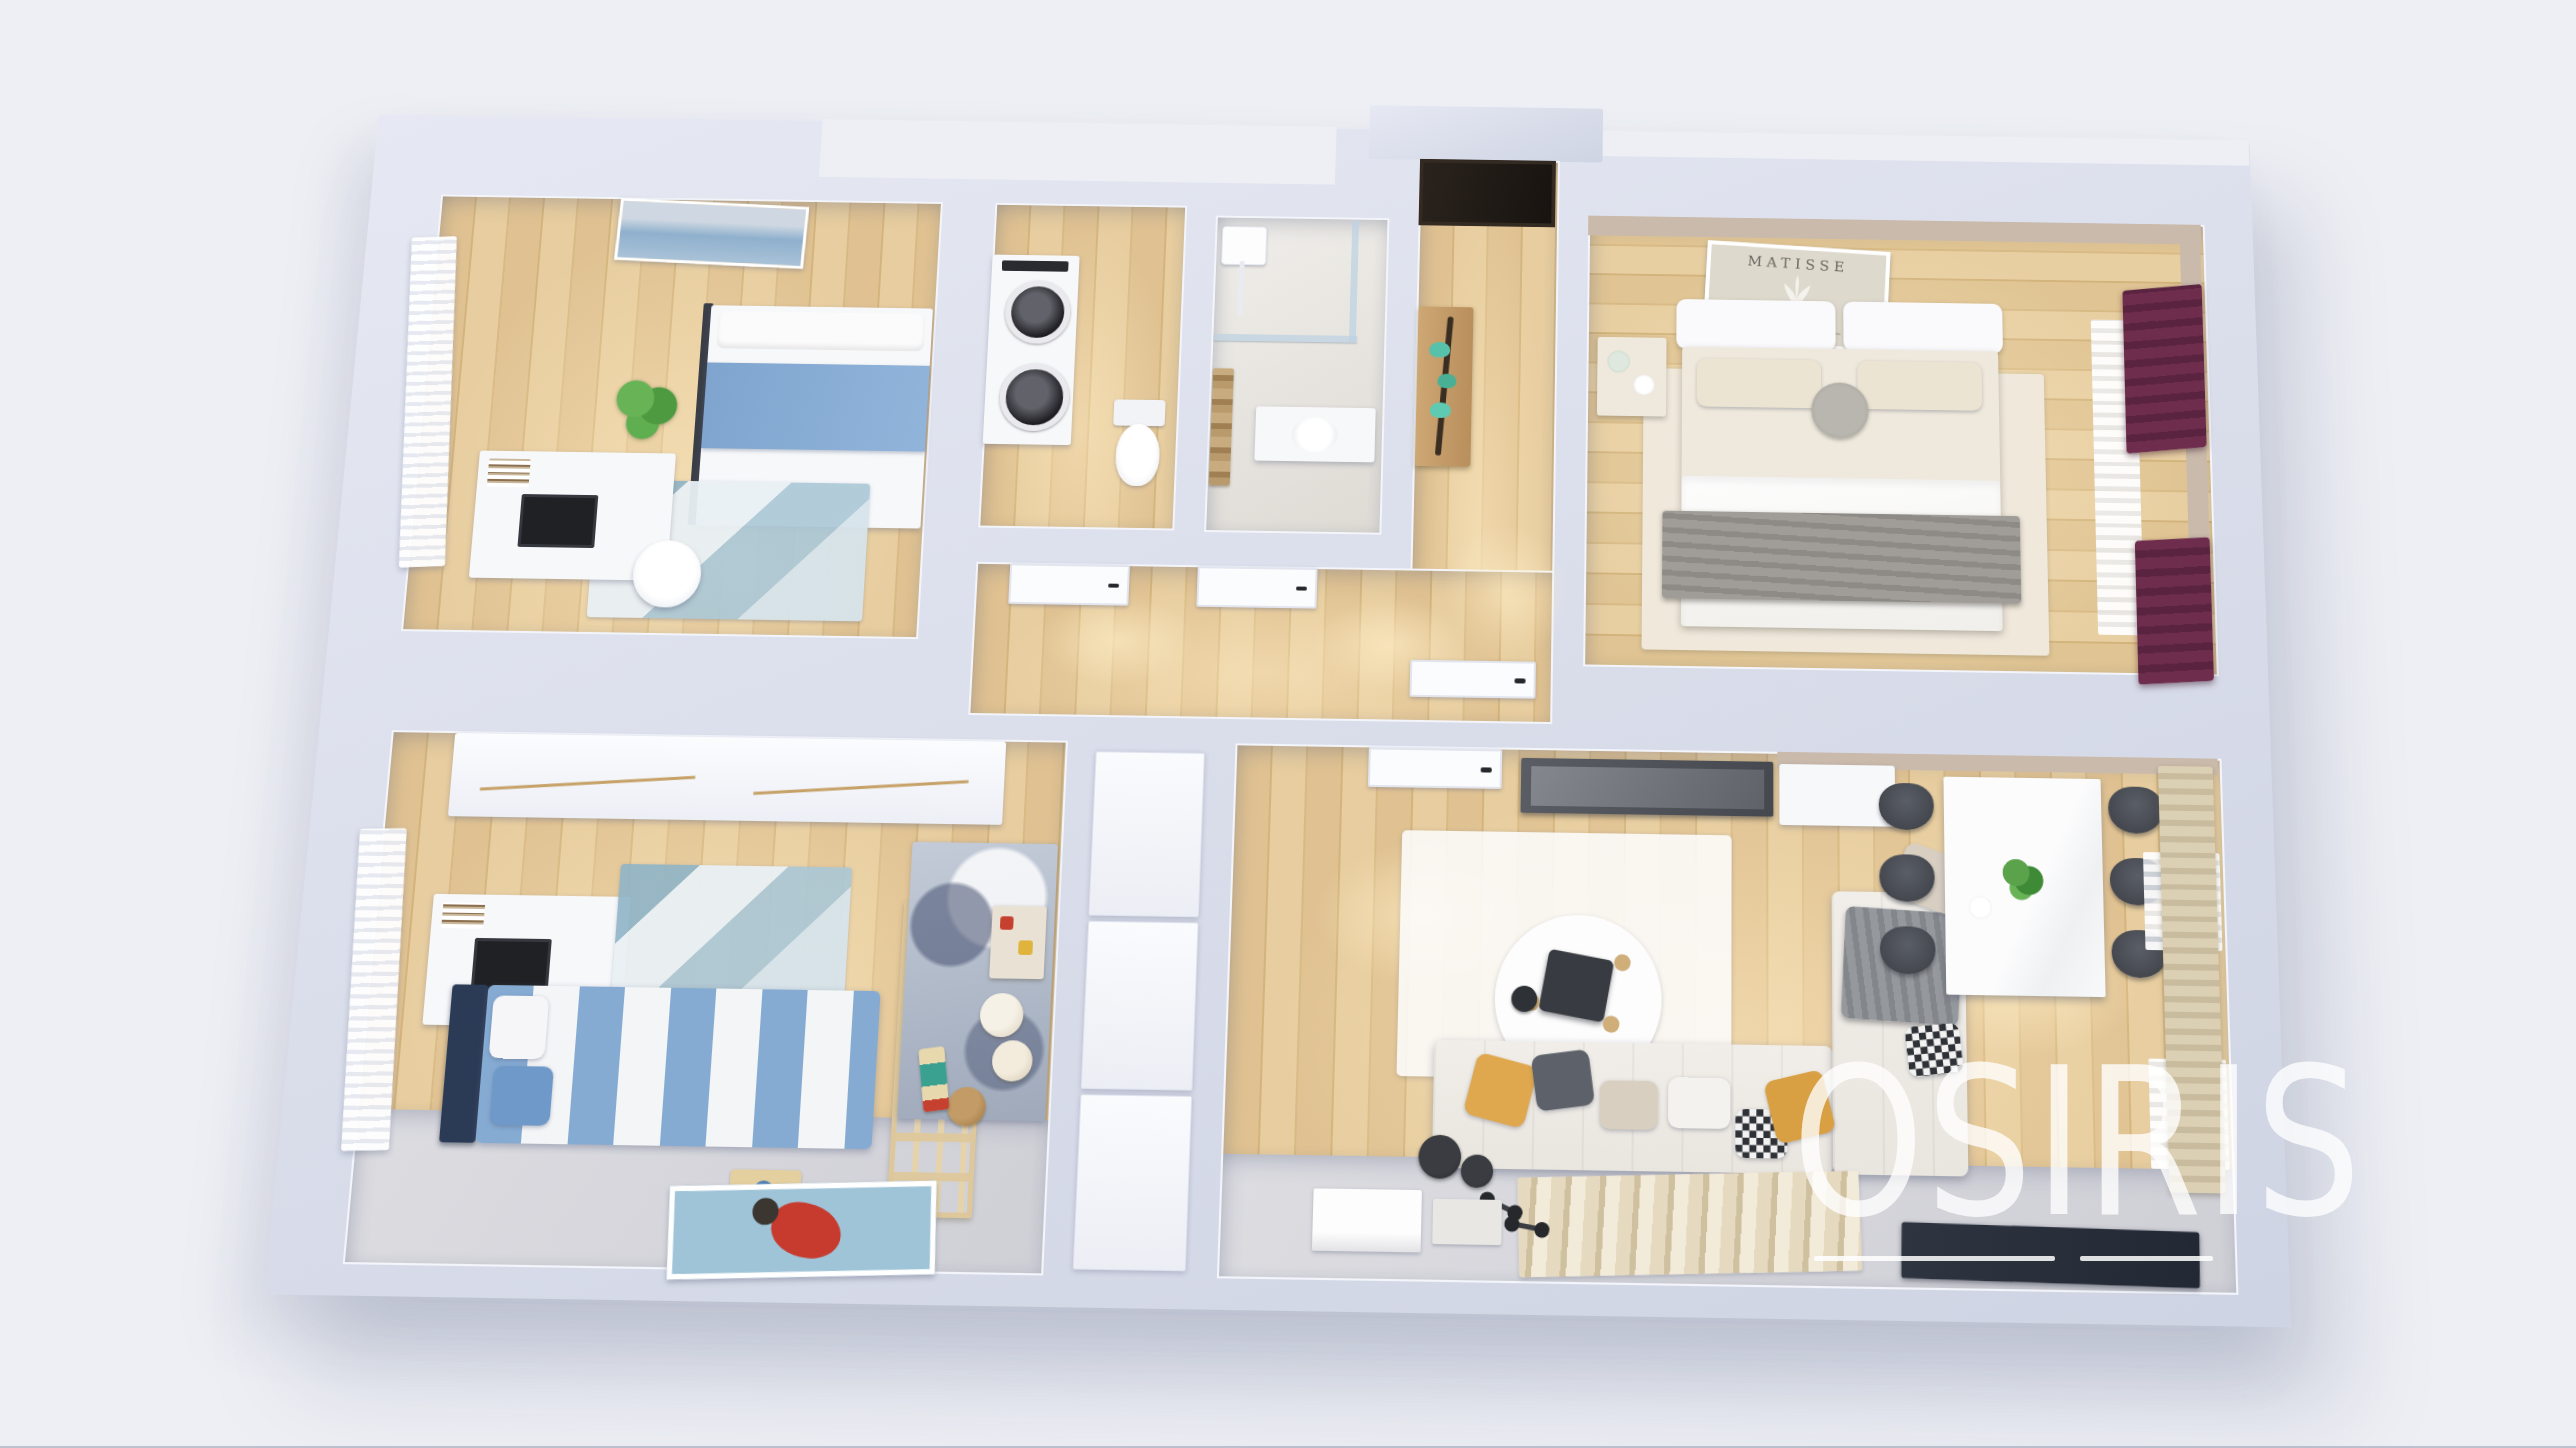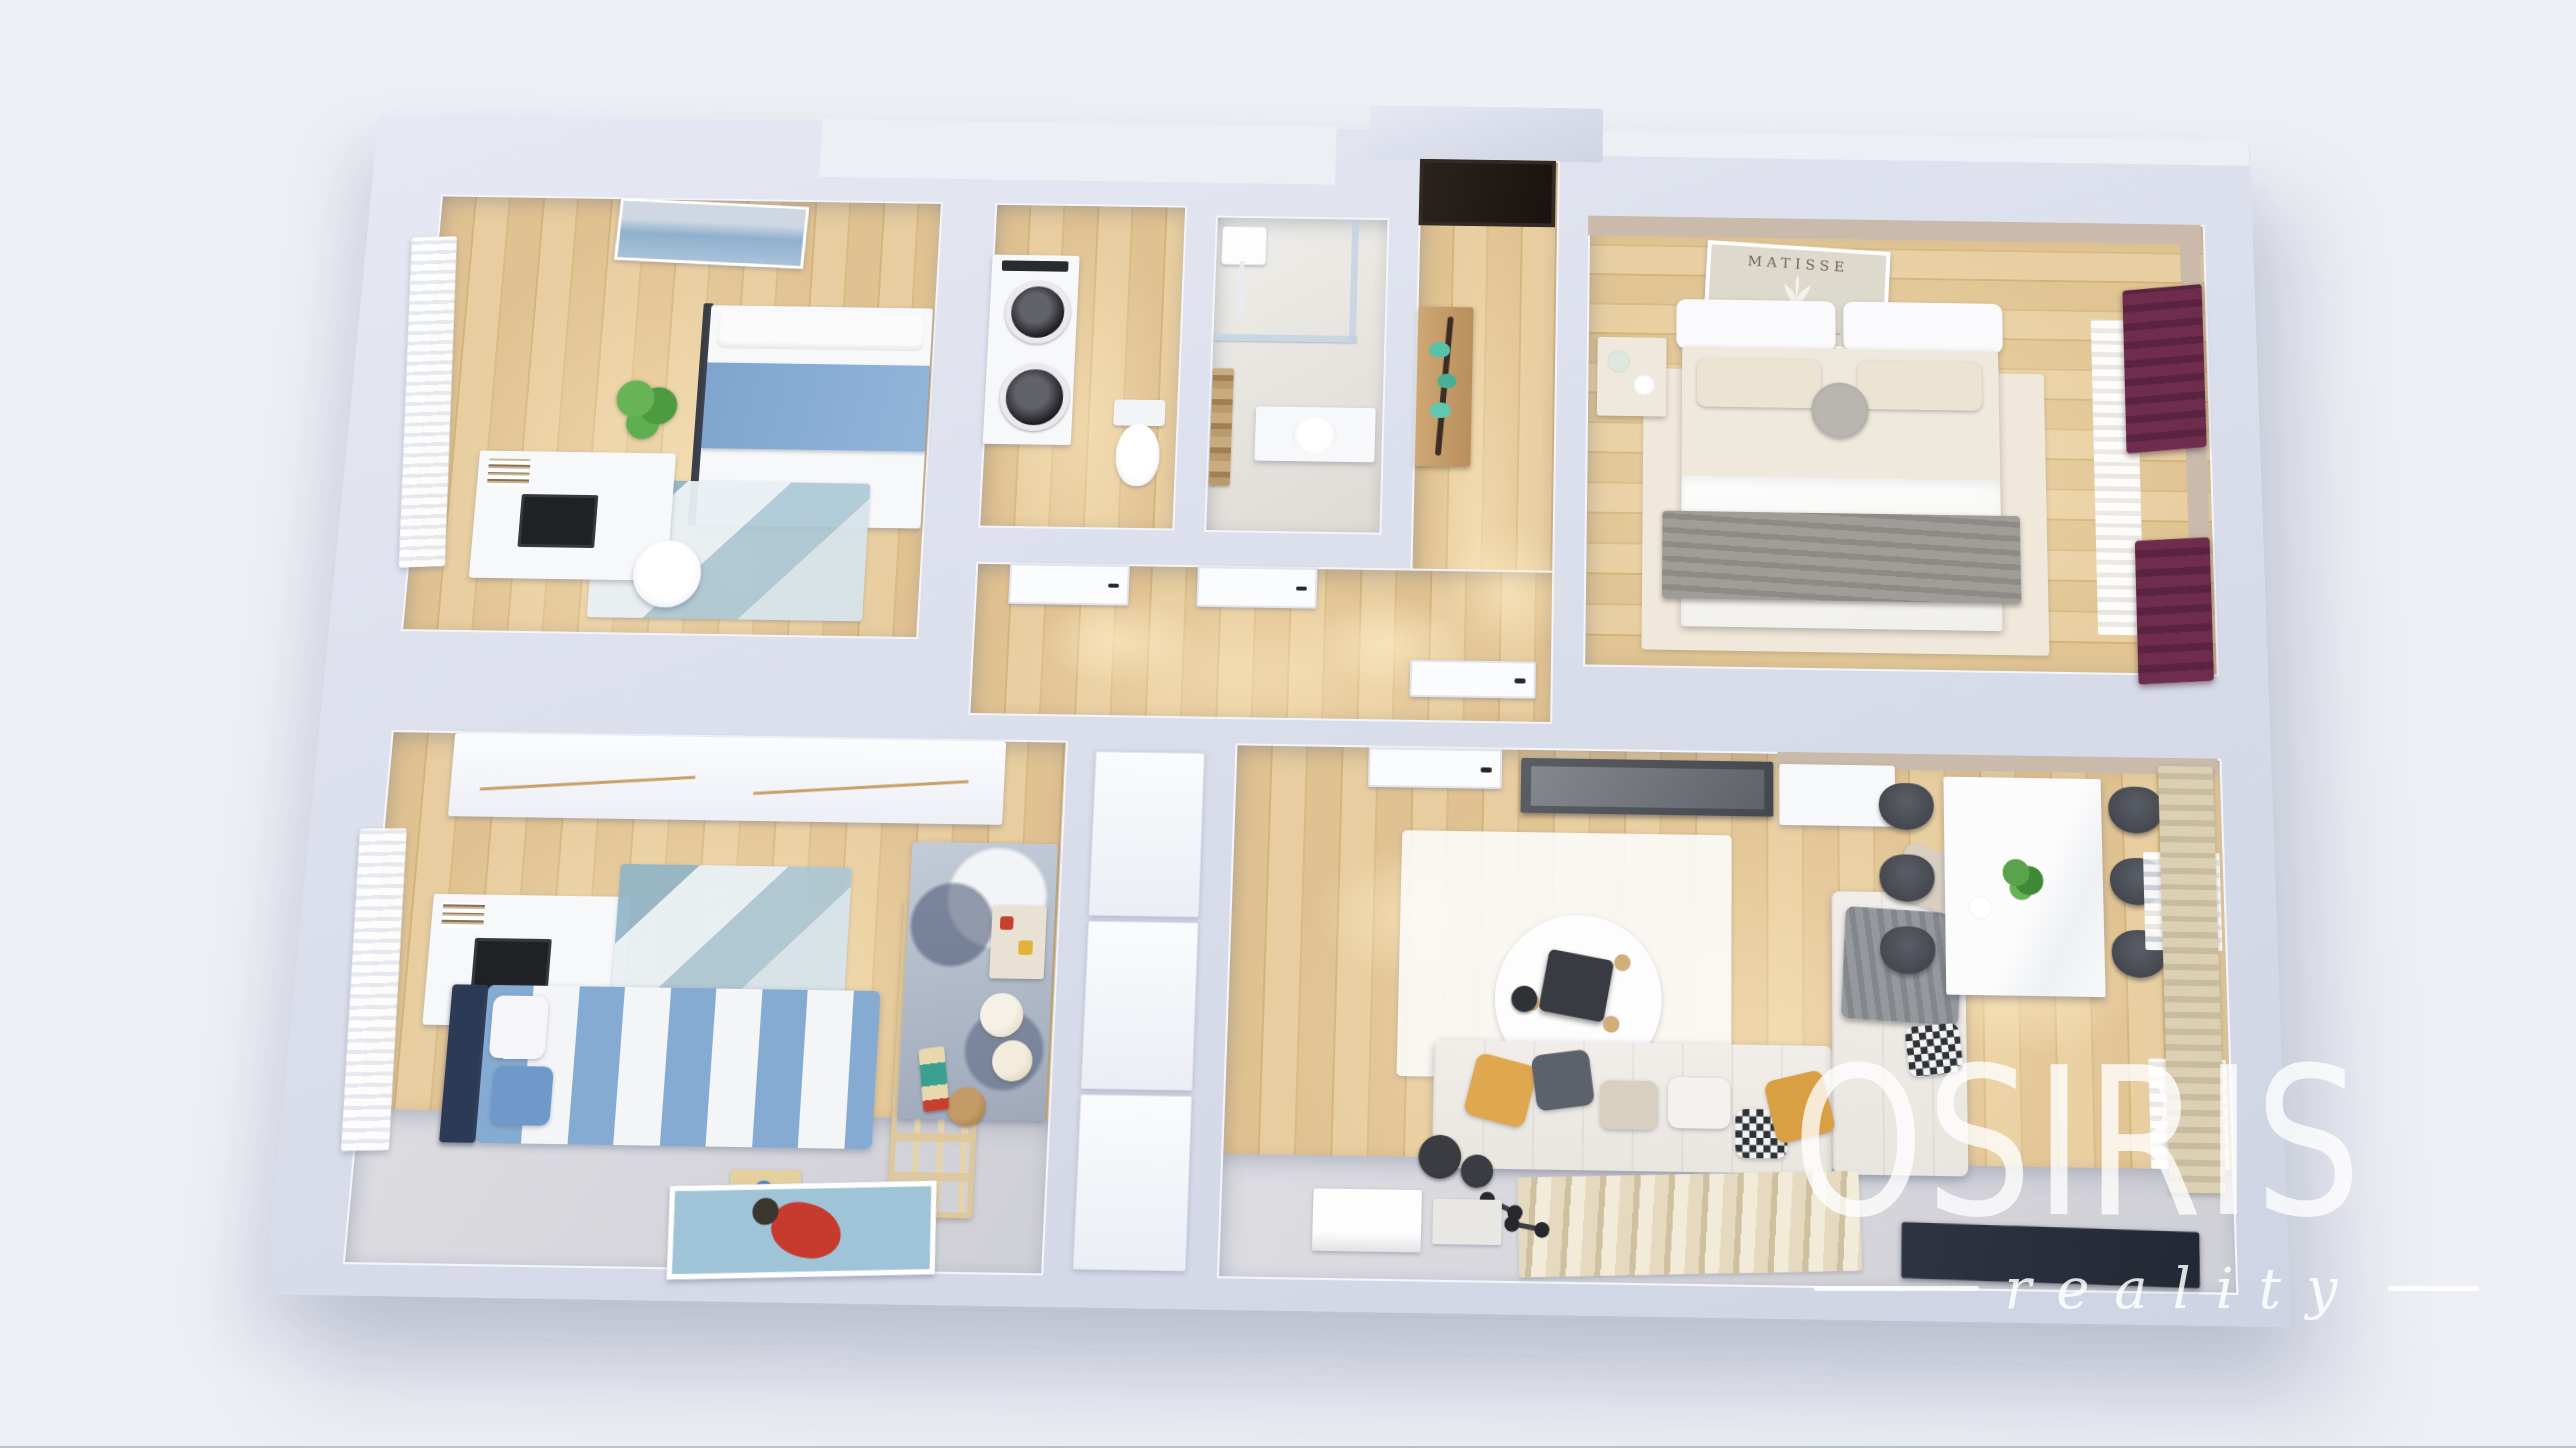--- a/index.html
+++ b/index.html
@@ -299,18 +299,17 @@
   <div class="abs" style="left:1147px;top:1101px;width:66px;height:42px;background:#e9e7e3;border-radius:1.9px;box-shadow:0 1.9px 2.9px rgba(90,95,120,.3);"></div>
   <div class="abs sheer" style="left:1837px;top:759px;width:75px;height:95px;"></div>
   <div class="abs sheer" style="left:1837px;top:958px;width:75px;height:104px;"></div>
   <div class="abs beigecurtain" style="left:1854px;top:674px;width:54px;height:410px;"></div>
 
 </div>
 
 <div id="wm-brand">OSIRIS</div>
 <div id="wm-row">
   <div class="wm-line" style="width:241px;"></div>
-  <span id="wm-tag">reality</span>
   <div class="wm-line" style="width:133px;"></div>
 </div>
 
 <div id="bottom-edge"></div>
 
 
 </body></html>

